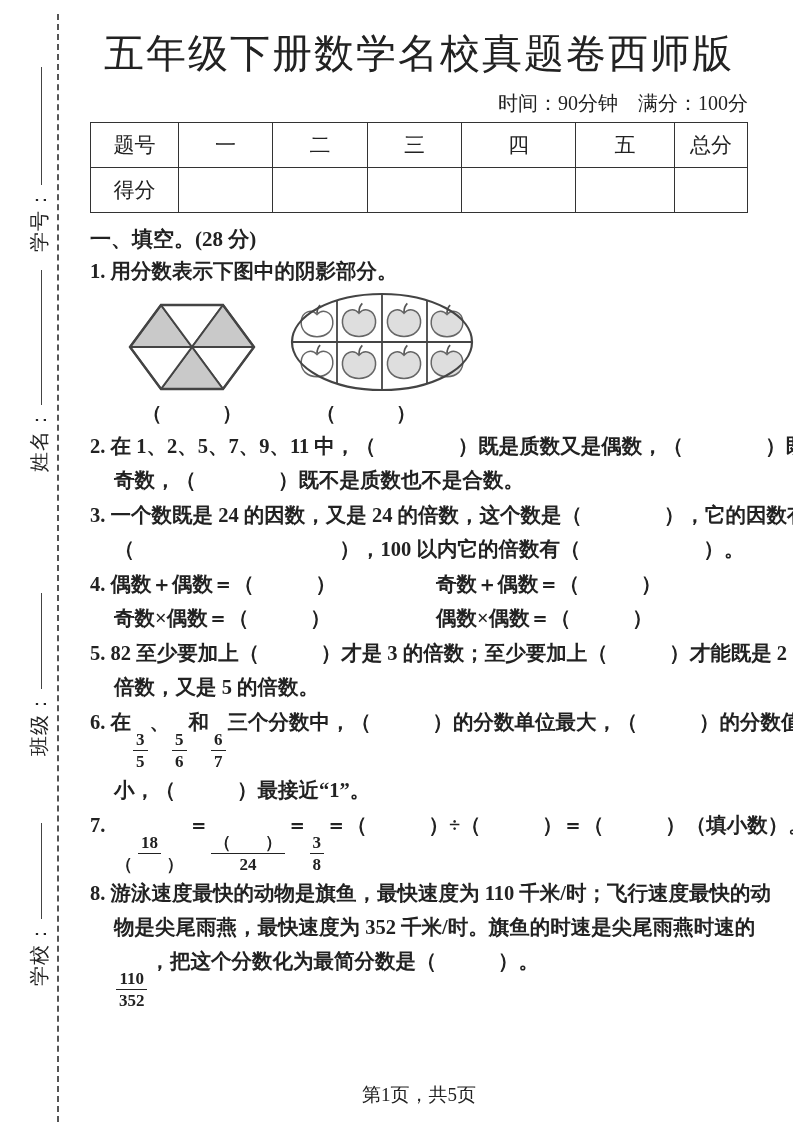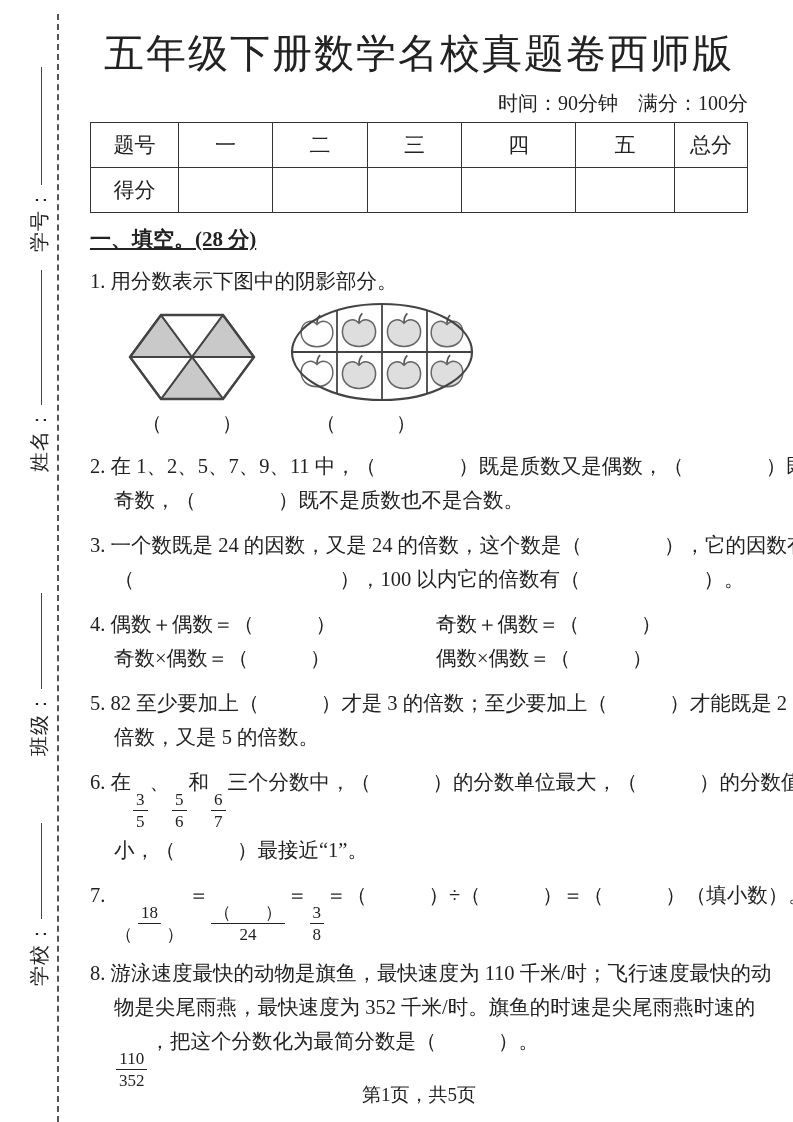--- a/index.html
+++ b/index.html
@@ -17,22 +17,22 @@
 
   .main{position:absolute;left:90px;top:0;width:658px;}
   .title{margin:30px 0 0;font-size:40px;font-weight:400;text-align:center;letter-spacing:2px;line-height:1.2;}
   .subtitle{margin-top:14px;font-size:29px;text-align:center;letter-spacing:3px;font-weight:400;}
   .meta{margin-top:12px;font-size:20px;text-align:right;}
 
   table.score{width:100%;border-collapse:collapse;margin-top:5px;font-size:21px;table-layout:fixed;}
   .score td{border:1.6px solid #333;text-align:center;height:37px;padding:8px;}
   .score tr.r2 td{height:45px;}
 
-  .sec{margin-top:12px;font-size:21px;font-weight:700;text-decoration:underline;}
-  .q{margin-top:11px;padding-left:24px;font-size:20.5px;}
+  .sec{margin-top:12px;font-size:21px;font-weight:700;}
+  .q{margin-top:1px;padding-left:24px;font-size:20.5px;font-weight:bold;}
   .line{line-height:34px;white-space:nowrap;}
   .first{text-indent:-24px;}
   .flexline{display:flex;}
   .flexline>span{display:block;}
   .flexline .c1{width:322px;}
 
   .figrow{display:flex;gap:10px;margin-left:-2px;margin-top:4px;}
   .figcol{display:flex;flex-direction:column;align-items:center;justify-content:flex-end;}
   .figcol.w1{width:160px;} .figcol.w2{width:200px;} .figcol.w3{width:264px;}
   .cap{font-size:20px;line-height:30px;margin-top:6px;white-space:nowrap;}

